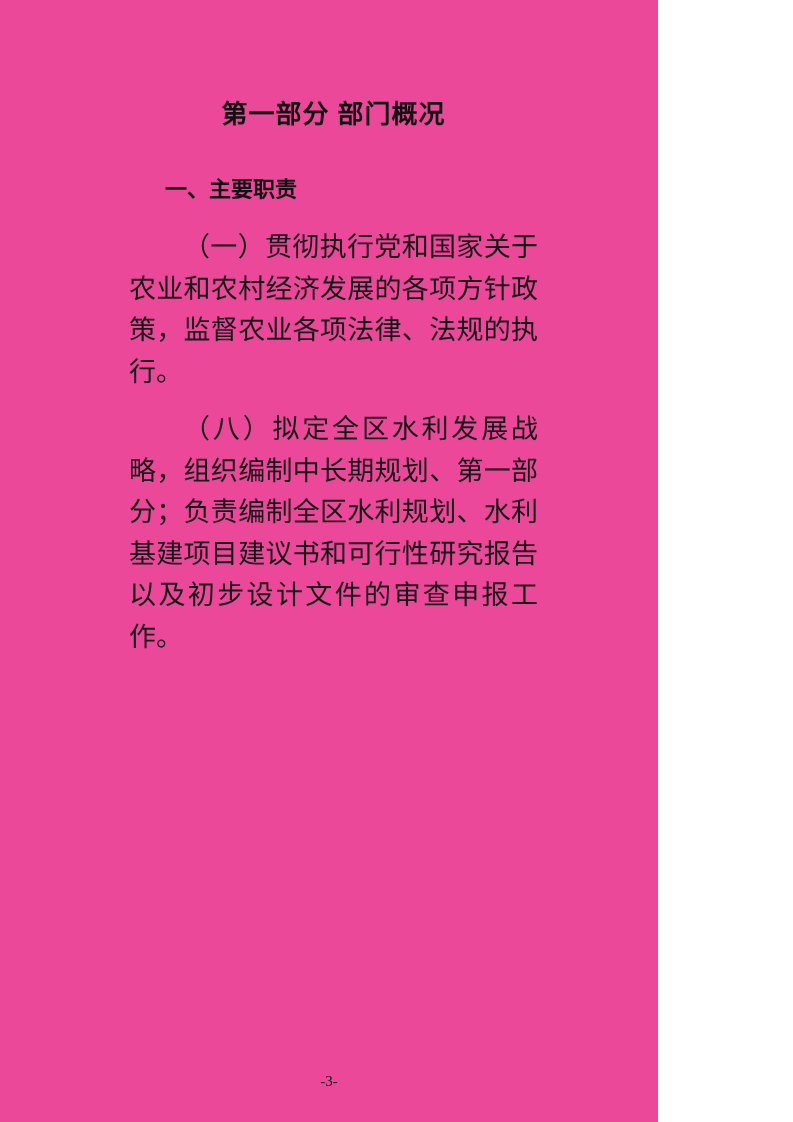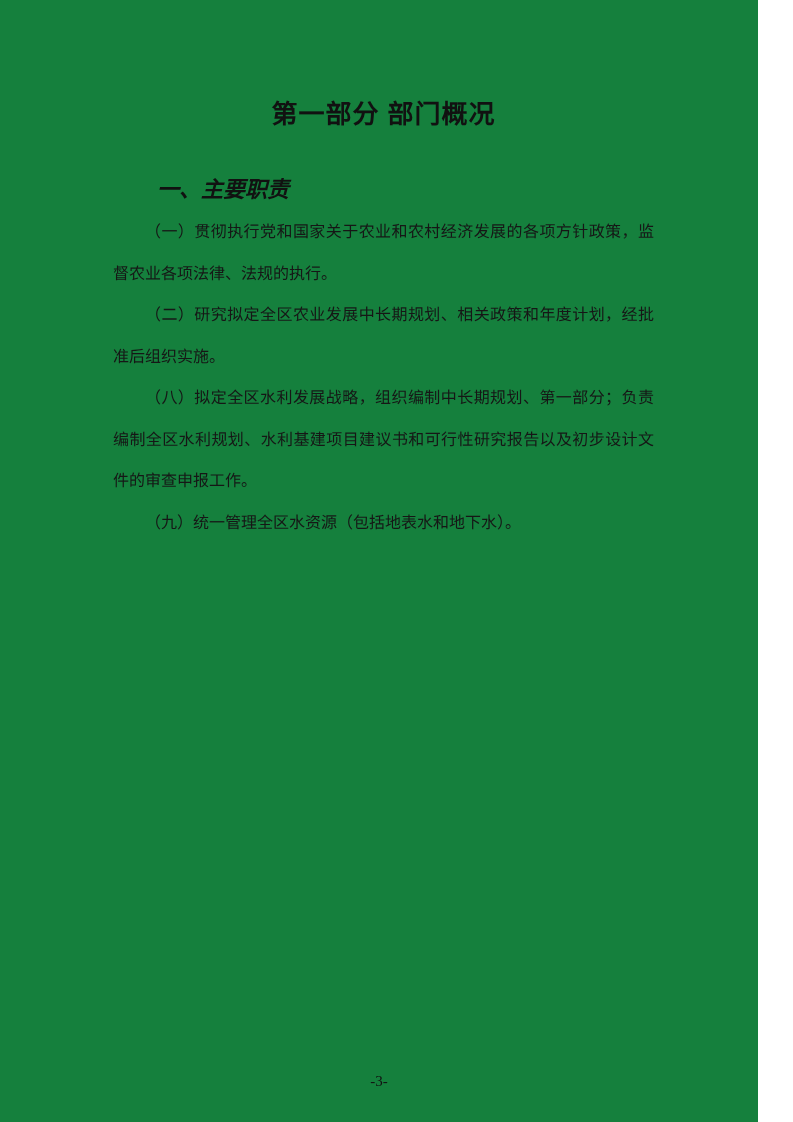--- a/index.html
+++ b/index.html
@@ -2,55 +2,54 @@
 <html lang="zh-CN"><head>
 <meta charset="utf-8">
 <style>
   html, body {
     margin: 0;
     padding: 0;
     background: #ffffff;
   }
   .page {
     position: relative;
-    width: 758px;
+    width: 658px;
     height: 1122px;
-    background: #15803d;
+    background: #ec4899;
     overflow: hidden;
     box-sizing: border-box;
     color: #111111;
   }
   .content {
     box-sizing: border-box;
     padding: 97px 104px 0 113px;
   }
   .doc-title {
     margin: 0 0 38px 0;
     font-family: "Liberation Sans", "DejaVu Sans", sans-serif;
     font-weight: bold;
     font-size: 26px;
     line-height: 34px;
     text-align: center;
     letter-spacing: 1px;
     color: #111111;
   }
   .section-heading {
-    margin: 0;
+    margin: 8px;
     font-family: "Liberation Sans", "DejaVu Sans", sans-serif;
     font-weight: bold;
     font-size: 22px;
     line-height: 42px;
     text-indent: 2em;
     color: #111111;
-    font-style: italic;
   }
   .body-paragraph {
-    margin: 0;
+    margin: 16px;
     font-family: "Liberation Serif", "DejaVu Serif", serif;
-    font-size: 16px;
+    font-size: 27px;
     line-height: 41.5px;
     text-indent: 2em;
     text-align: justify;
     color: #161616;
   }
   .page-footer {
     position: absolute;
     left: 0;
     right: 0;
     bottom: 32px;
@@ -65,21 +64,19 @@
 </head>
 <body>
 
 <div class="page">
   <div class="content">
     <h1 class="doc-title">第一部分 部门概况</h1>
 
     <h2 class="section-heading">一、主要职责</h2>
 
     <p class="body-paragraph">（一）贯彻执行党和国家关于农业和农村经济发展的各项方针政策，监督农业各项法律、法规的执行。</p>
-    <p class="body-paragraph">（二）研究拟定全区农业发展中长期规划、相关政策和年度计划，经批准后组织实施。</p>
     <p class="body-paragraph">（八）拟定全区水利发展战略，组织编制中长期规划、第一部分；负责编制全区水利规划、水利基建项目建议书和可行性研究报告以及初步设计文件的审查申报工作。</p>
-    <p class="body-paragraph">（九）统一管理全区水资源（包括地表水和地下水）。</p>
   </div>
 
   <div class="page-footer">
     <span class="page-number">-3-</span>
   </div>
 </div>
 
 </body></html>

